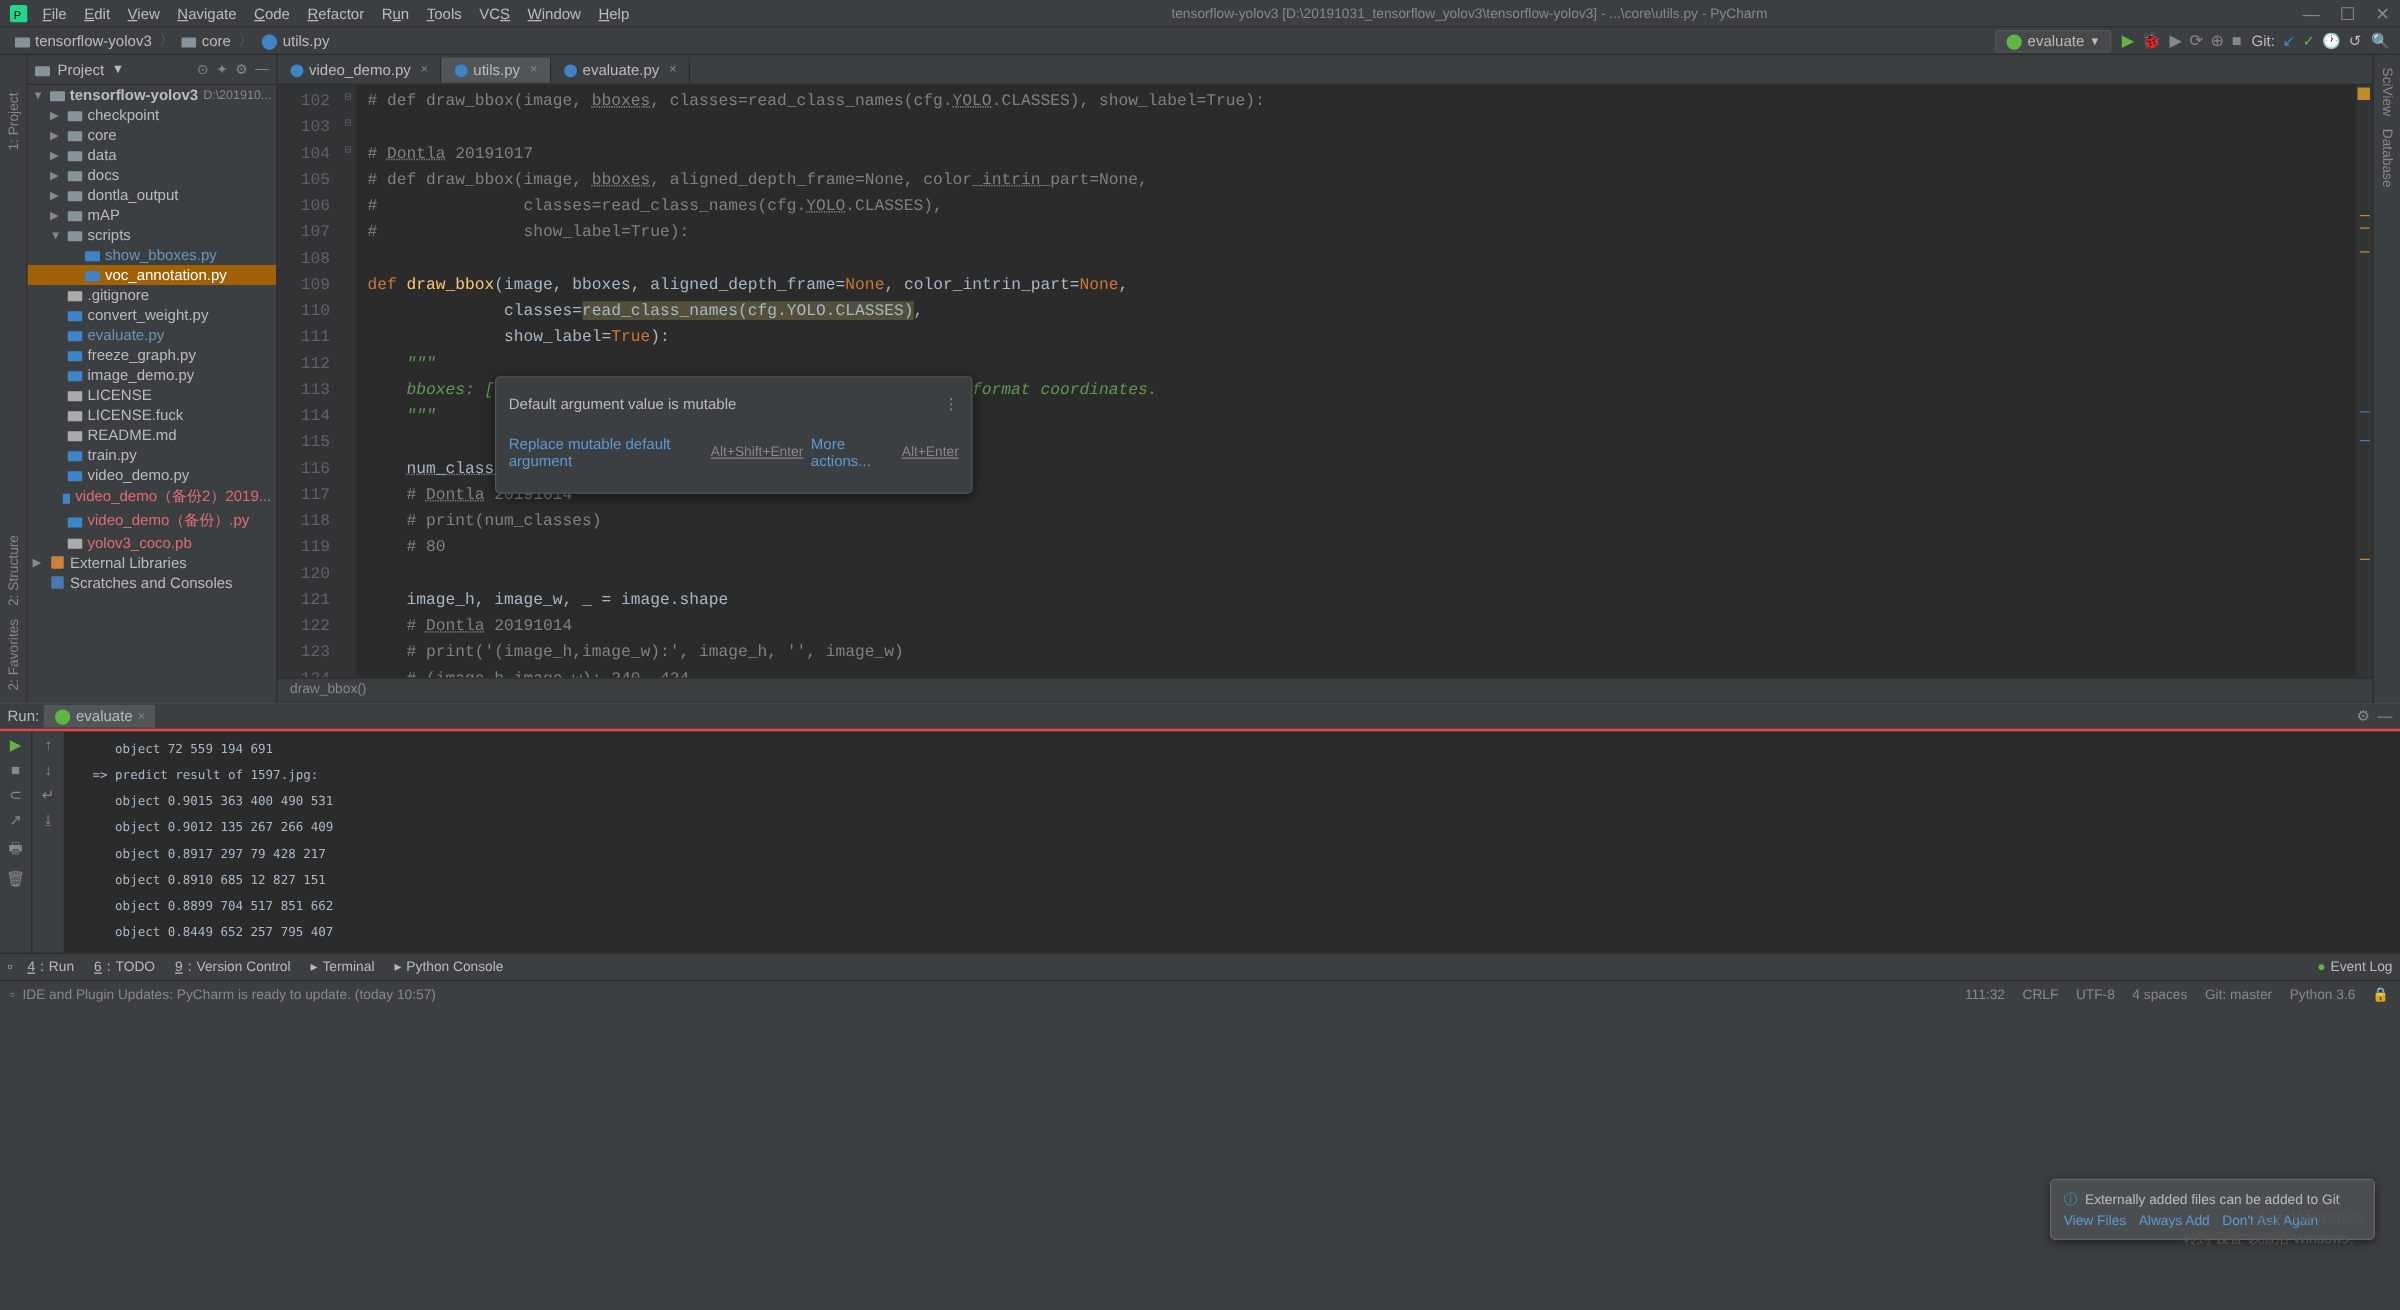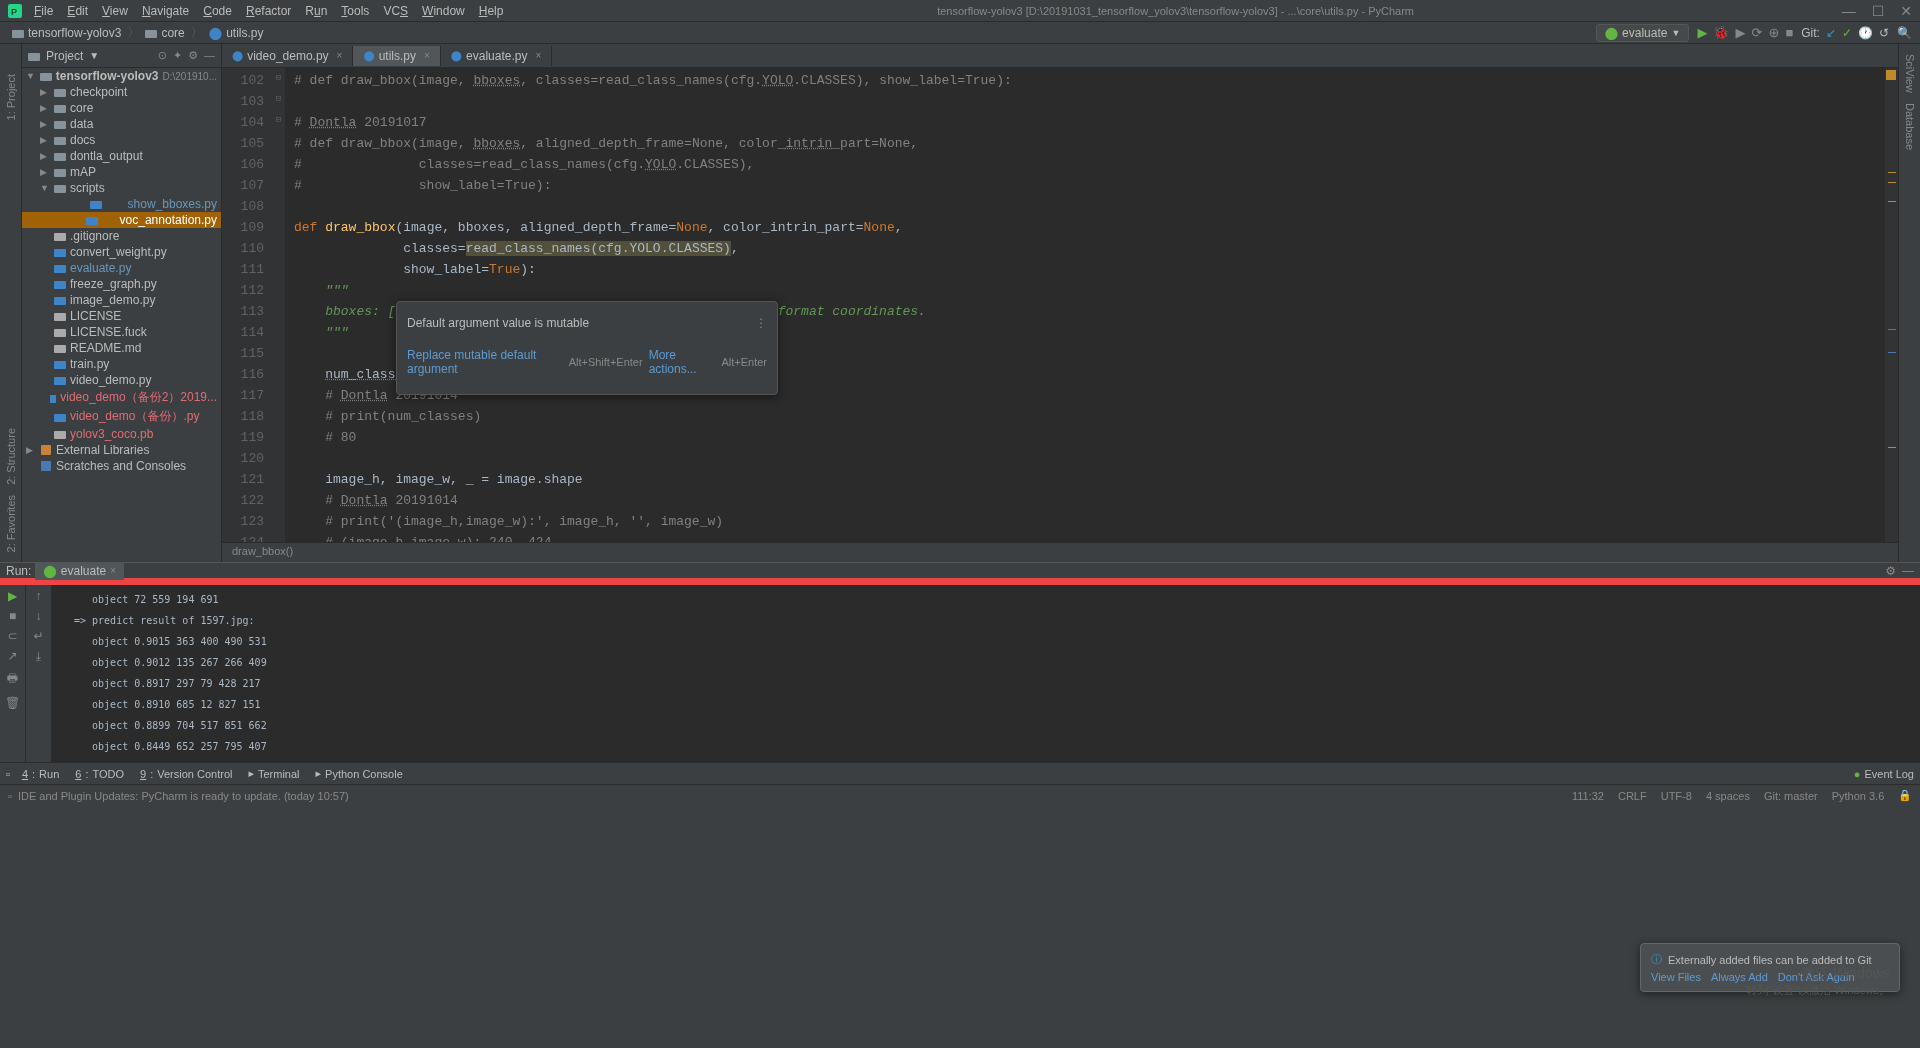--- a/index.html
+++ b/index.html
@@ -27,21 +27,21 @@
 .project-header { height: 24px; display: flex; align-items: center; padding: 0 6px; border-bottom: 1px solid #2b2b2b; gap: 6px; }
 .project-header .dropdown-arrow { font-size: 10px; }
 .project-header .header-icons { margin-left: auto; display: flex; gap: 6px; }
 .project-header .header-icons span { cursor: pointer; color: #888; font-size: 11px; }
 .project-tree { flex: 1; overflow-y: auto; font-size: 12px; }
 .tree-item { display: flex; align-items: center; padding: 1px 4px; gap: 4px; cursor: pointer; white-space: nowrap; }
 .tree-item.selected { background: #a16207; color: #fff; }
 .tree-item .arrow { width: 10px; font-size: 9px; color: #888; }
 .tree-item.depth-0 { padding-left: 4px; }
 .tree-item.depth-1 { padding-left: 18px; }
-.tree-item.depth-2 { padding-left: 32px; justify-content: space-between; }
+.tree-item.depth-2 { padding-left: 32px; }
 .tree-item .name-red { color: #df6c75; }
 .tree-item .name-blue { color: #6897bb; }
 .tree-item .root-path { color: #888; font-size: 10px; }
 .editor-area { flex: 1; display: flex; flex-direction: column; background: #2b2b2b; min-width: 0; }
 .editor-tabs { height: 24px; background: #3c3f41; display: flex; align-items: center; border-bottom: 1px solid #2b2b2b; }
 .editor-tab { display: flex; align-items: center; padding: 3px 10px; gap: 4px; border-right: 1px solid #2b2b2b; cursor: pointer; font-size: 12px; }
 .editor-tab.active { background: #515658; }
 .editor-tab .close-x { color: #888; margin-left: 4px; font-size: 10px; }
 .editor-tab .tab-icon { color: #3d85c6; font-size: 10px; }
 .code-area { flex: 1; display: flex; font-family: 'Consolas', 'Courier New', monospace; font-size: 13px; overflow: hidden; position: relative; }
@@ -62,23 +62,23 @@
 .error-stripe .mark.yellow { background: #be8a2a; }
 .error-stripe .mark.blue { background: #4a78b0; }
 .error-stripe .sq-warn { position: absolute; top: 2px; right: 2px; width: 10px; height: 10px; background: #be8a2a; }
 .breadcrumb-bar { height: 20px; background: #3c3f41; color: #888; font-size: 11px; padding: 2px 10px; border-top: 1px solid #2b2b2b; }
 .intention-popup { position: absolute; top: 257px; left: 396px; background: #3c3f41; border: 1px solid #555; border-radius: 4px; box-shadow: 0 2px 10px rgba(0,0,0,0.5); width: 382px; z-index: 100; }
 .intention-popup .popup-header { padding: 14px 10px; display: flex; justify-content: space-between; align-items: center; }
 .intention-popup .popup-header .msg { color: #bbb; }
 .intention-popup .popup-header .menu-dots { color: #888; cursor: pointer; }
 .intention-popup .popup-actions { padding: 4px 10px 18px; display: flex; gap: 6px; align-items: center; }
 .intention-popup .action-link { color: #5c9ad2; cursor: pointer; }
-.intention-popup .shortcut { color: #888; font-size: 11px; }
+.intention-popup .shortcut { color: #888; font-size: 11px; text-decoration: underline; }
 .run-panel { height: 200px; background: #2b2b2b; border-top: 1px solid #555; display: flex; flex-direction: column; }
-.run-panel-header { height: 22px; background: #3c3f41; display: flex; align-items: center; padding: 0 6px; gap: 4px; border-bottom: 7px solid #ef4444; }
+.run-panel-header { height: 22px; background: #3c3f41; display: flex; align-items: center; padding: 0 6px; gap: 4px; border-bottom: 2px solid #ef4444; }
 .run-panel-header .run-tab { display: flex; align-items: center; gap: 4px; background: #515658; padding: 2px 8px; }
 .run-panel-header .run-tab .close-x { color: #888; font-size: 10px; }
 .run-panel-header .right-icons { margin-left: auto; display: flex; gap: 6px; color: #888; }
 .run-panel-body { flex: 1; display: flex; }
 .run-toolbar { width: 26px; background: #3c3f41; border-right: 1px solid #2b2b2b; display: flex; flex-direction: column; align-items: center; padding-top: 4px; gap: 6px; }
 .run-toolbar span { cursor: pointer; color: #888; font-size: 12px; }
 .run-toolbar2 { width: 26px; background: #3c3f41; border-right: 1px solid #2b2b2b; display: flex; flex-direction: column; align-items: center; padding-top: 4px; gap: 6px; }
 .run-toolbar2 span { cursor: pointer; color: #888; font-size: 12px; }
 .console-output { flex: 1; font-family: 'Consolas', monospace; font-size: 10px; color: #a9b7c6; padding: 4px 22px; line-height: 21px; white-space: pre; overflow: auto; }
 .bottom-toolbar { height: 22px; background: #3c3f41; display: flex; align-items: center; padding: 0 6px; border-top: 1px solid #2b2b2b; gap: 8px; font-size: 11px; }

